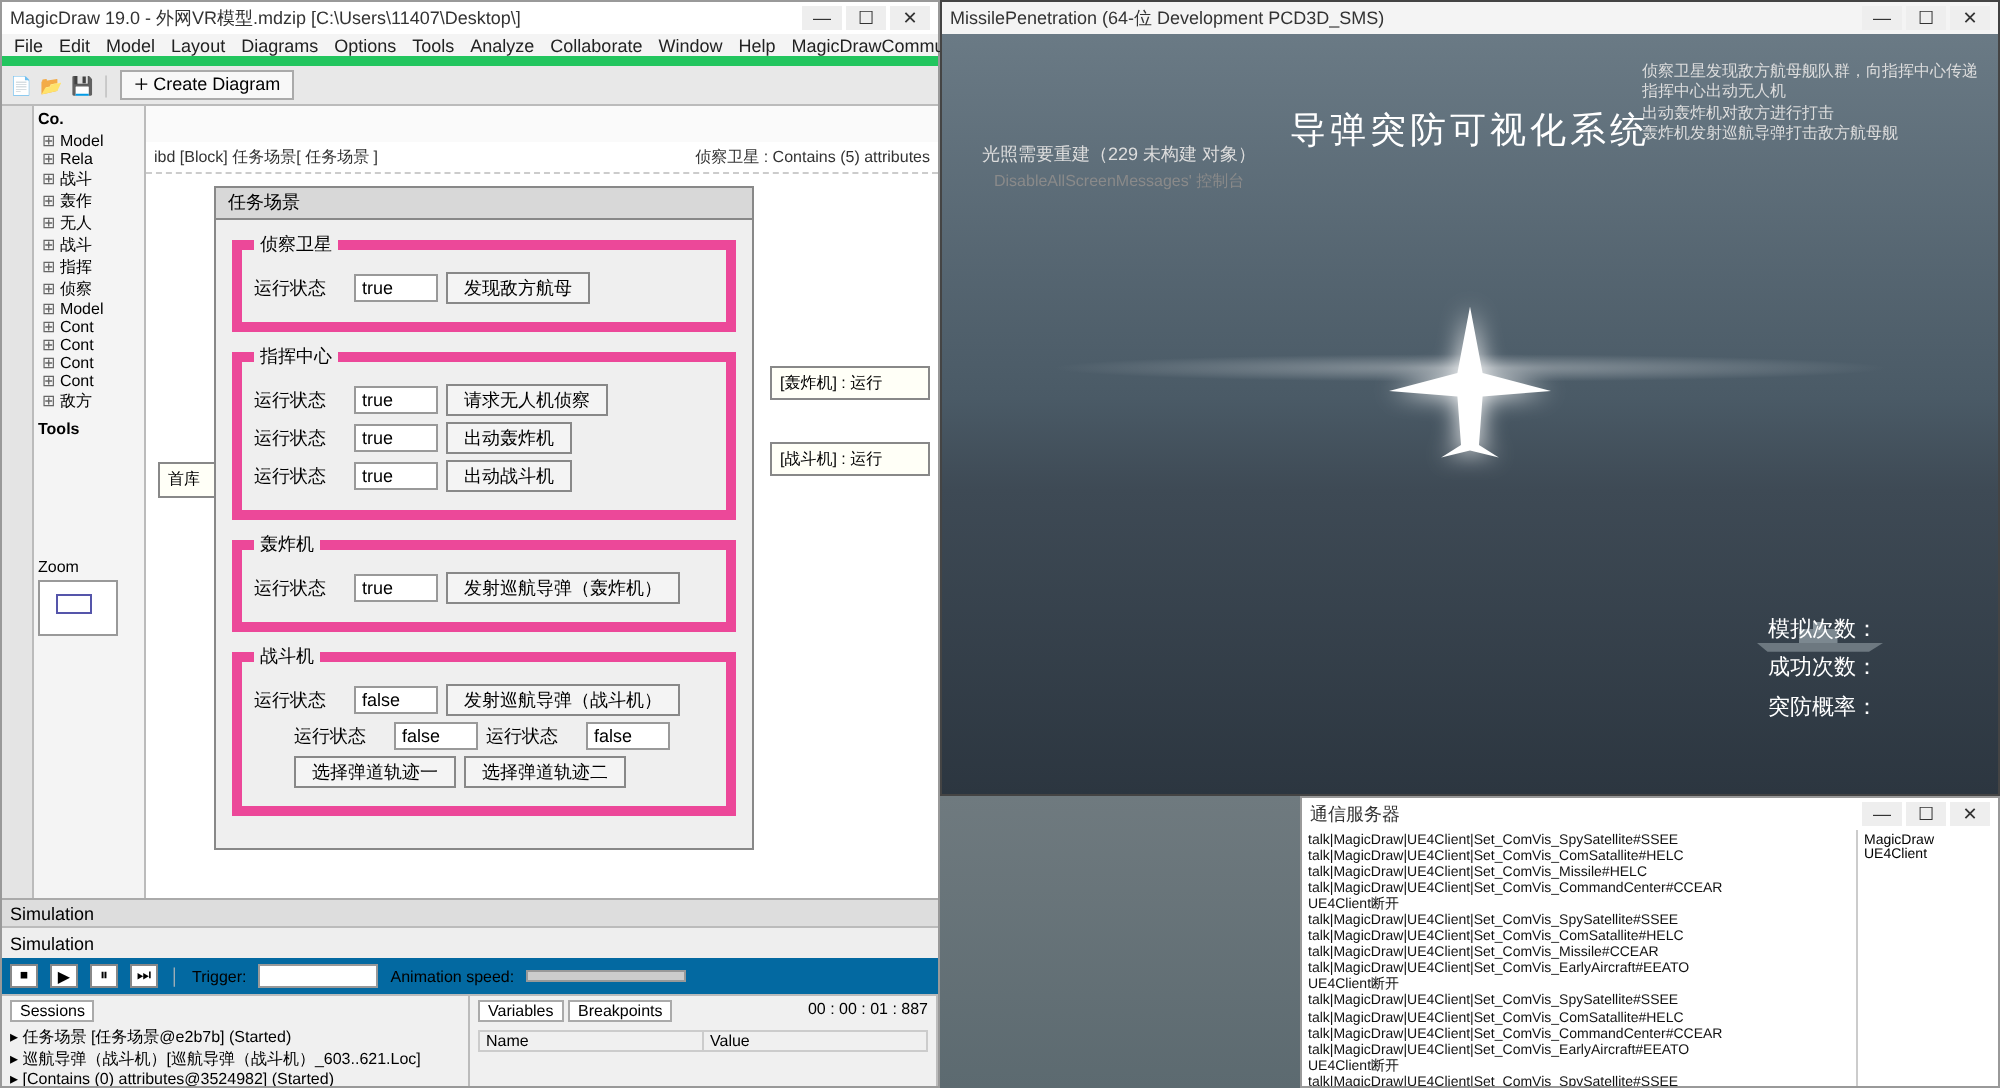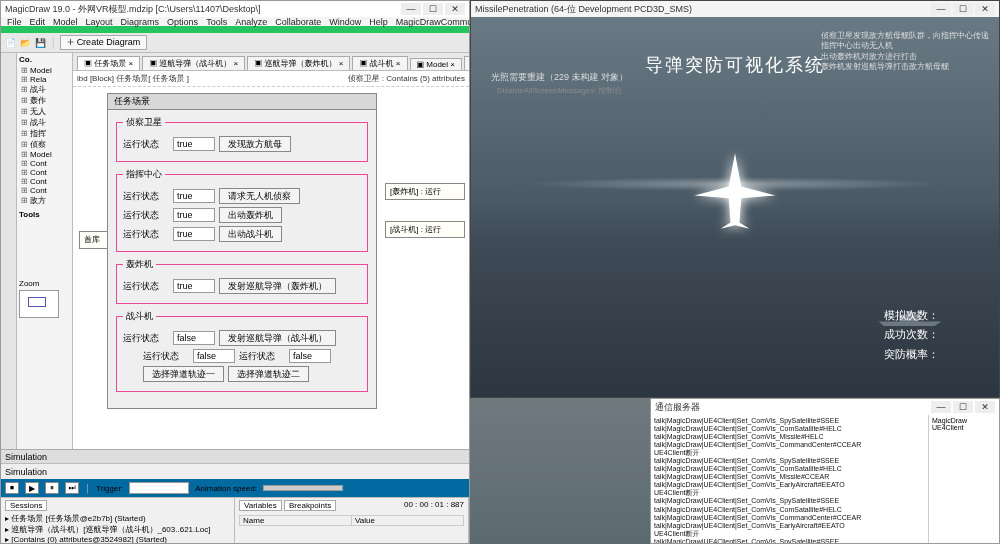--- a/index.html
+++ b/index.html
@@ -3,21 +3,21 @@
   <meta charset="utf-8">
   <style>
     * { box-sizing: border-box; margin: 0; padding: 0; font-family: "Microsoft YaHei", Arial, sans-serif; }
     body { width: 1000px; height: 544px; background: #888; position: relative; overflow: hidden; font-size: 9px; }
 
     
     .magicdraw { position:absolute; left:0; top:0; width:470px; height:544px; background:#0369a1; border:1px solid #999; display:flex; flex-direction:column; }
     .titlebar { height:16px; background:#fff; display:flex; align-items:center; padding:0 4px; font-size:9px; color:#333; }
     .titlebar .win-ctrl { margin-left:auto; display:flex; gap:2px; }
     .win-btn { width:20px; height:12px; display:flex; align-items:center; justify-content:center; background:#eee; font-size:9px; }
-    .menubar { height:16px; background:#f4f4f4; display:flex; gap:8px; padding:0 6px; align-items:flex-start; font-size:9px; color:#222; border-bottom:7px solid #22c55e; }
+    .menubar { height:16px; background:#f4f4f4; display:flex; gap:8px; padding:0 6px; align-items:flex-end; font-size:9px; color:#222; border-bottom:5px solid #22c55e; }
     .toolbar { height:20px; background:#e8e8e8; border-bottom:1px solid #bbb; display:flex; align-items:center; padding:0 4px; gap:4px; font-size:9px; }
     .create-diagram { border:1px solid #aaa; padding:1px 6px; background:#f8f8f8; font-size:9px; }
 
     .main-body { flex:1; display:flex; min-height:0; }
     .left-rail { width:16px; background:#e4e4e4; border-right:1px solid #bbb; }
     .left-panel { width:56px; background:#f4f4f4; border-right:1px solid #bbb; padding:2px; font-size:8px; overflow:hidden; }
     .left-panel .hdr { font-weight:bold; font-size:8px; margin-bottom:2px; }
     .tree-item { font-size:8px; white-space:nowrap; padding:0 2px; }
     .tree-item::before { content:"⊞ "; color:#666; }
     .tools-hdr { margin-top:4px; font-weight:bold; }
@@ -29,21 +29,21 @@
     .tabs-row { height:18px; display:flex; align-items:flex-end; gap:2px; padding:0 4px; background:#e8e8e8; border-bottom:1px solid #bbb; font-size:8px; overflow:hidden; }
     .tab { border:1px solid #aaa; border-bottom:none; padding:1px 6px; background:#f4f4f4; white-space:nowrap; }
     .tab.active { background:#fff; }
     .diagram-area { position:absolute; left:0; right:0; top:18px; bottom:0; background:#fff; }
     .diag-head { height:16px; padding:2px 4px; font-size:8px; display:flex; justify-content:space-between; color:#333; border-bottom:1px dashed #ccc; }
     .block { position:absolute; border:1px solid #888; background:#fffff7; font-size:8px; padding:2px 4px; }
 
     
     .modal-title { position:absolute; left:106px; top:92px; width:270px; height:16px; background:#d8d8d8; border:1px solid #888; border-bottom:none; font-size:9px; padding:1px 6px; display:flex; align-items:center;}
     .modal { position:absolute; left:106px; top:108px; width:270px; background:#efefef; border:1px solid #888; padding:6px 8px 10px 8px; font-size:9px; }
-    .modal fieldset { border:1px solid #ec4899; margin-bottom:6px; padding:4px 6px 6px 6px; }
+    .modal fieldset { border:5px solid #ec4899; margin-bottom:6px; padding:4px 6px 6px 6px; }
     .modal legend { font-size:9px; padding:0 3px; }
     .field-row { display:flex; align-items:center; gap:4px; margin:3px 0; }
     .field-row .lbl { width:46px; font-size:9px; }
     .field-row .val { width:42px; height:14px; border:1px solid #999; background:#fff; padding:0 3px; font-size:9px; display:flex; align-items:center; }
     .field-row .act { height:16px; border:1px solid #888; background:#f4f4f4; padding:1px 8px; font-size:9px; }
     .inner { margin-left:20px; }
 
     
     .sim-bar { height:14px; background:#ddd; border-top:1px solid #aaa; padding:0 4px; font-size:9px; display:flex; align-items:center; }
     .sim-panel { height:46px; background:#f0f0f0; border-top:1px solid #bbb; display:flex; }
@@ -140,28 +140,20 @@
       <div class="tools-hdr">Tools</div>
       <div class="zoom-pane">
         <div>Zoom</div>
         <div class="zoom-box">
             <div class="rect"></div>
           </div>
       </div>
     </div>
 
     <div class="center">
-      <div class="tabs-row" id="tabsRow">
-          <div class="tab active">▣ 任务场景 ×</div>
-          <div class="tab">▣ 巡航导弹（战斗机） ×</div>
-          <div class="tab">▣ 巡航导弹（轰炸机） ×</div>
-          <div class="tab">▣ 战斗机 ×</div>
-          <div class="tab">▣ Model ×</div>
-          <div class="tab">▣ 战斗机 ×</div>
-        </div>
       <div class="diagram-area">
         <div class="diag-head">
           <span>ibd [Block] 任务场景[ 任务场景 ]</span>
           <span>侦察卫星 : Contains (5) attributes</span>
         </div>
         <div class="block" style="left:6px; top:160px; width:48px; height:18px;"><span>首库</span></div>
         <div class="block" style="right:4px; top:112px; width:80px;"><span>[轰炸机] : 运行</span></div>
         <div class="block" style="right:4px; top:150px; width:80px;"><span>[战斗机] : 运行</span></div>
       </div>
     </div>

